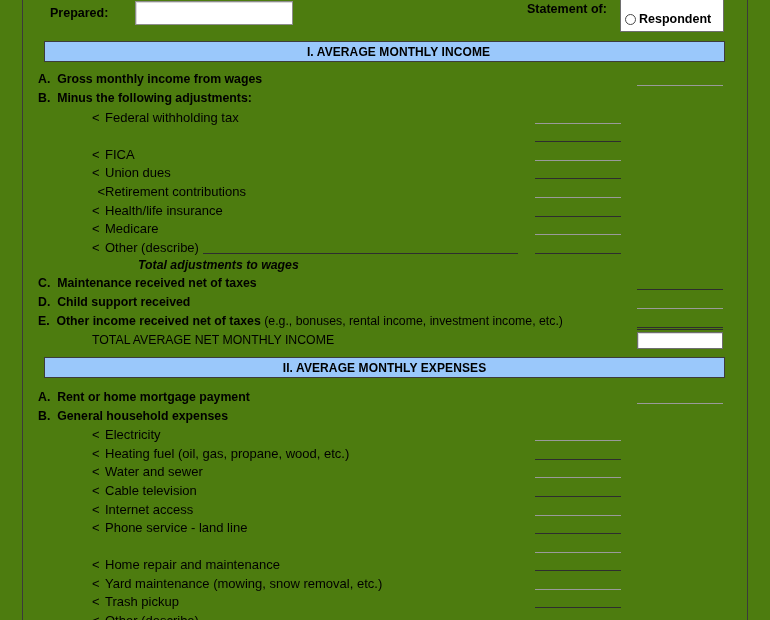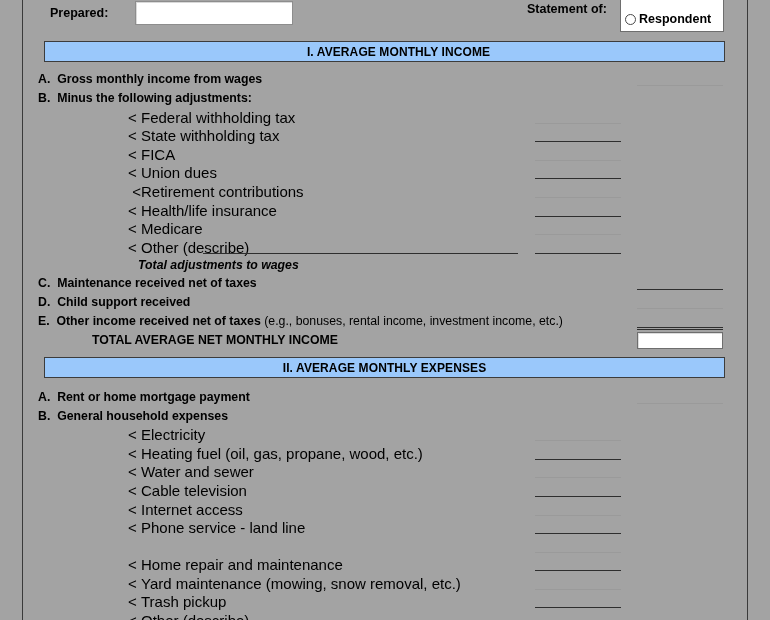--- a/index.html
+++ b/index.html
@@ -9,21 +9,21 @@
   }
   body {
     font-family: "Liberation Sans", sans-serif;
     color: #000000;
   }
   #page {
     position: relative;
     width: 770px;
     height: 620px;
     overflow: hidden;
-    background: #a3a3a3;
+    background: #4d7c0f;
   }
 
   
   .page-rule {
     position: absolute;
     top: 0;
     width: 1px;
     height: 620px;
     background: #3a3a3a;
   }
@@ -120,40 +120,39 @@
     left: 38px;
     font-size: 12.3px;
     font-weight: bold;
   }
   .item-letter .note {
     font-weight: normal;
   }
   
   .sub {
     left: 92px;
-    font-size: 15px;
+    font-size: 13px;
     font-weight: normal;
-    margin-left: 36px;
   }
   .bullet {
     display: inline-block;
     width: 13px;
     font-family: "Liberation Sans", sans-serif;
   }
   
   .total-ital {
     left: 138px;
     font-size: 12.3px;
     font-weight: bold;
     font-style: italic;
   }
   .total-caps {
     left: 92px;
     font-size: 12.3px;
-    font-weight: bold;
+    font-weight: normal;
   }
 
   
   .ans-line {
     position: absolute;
     height: 0;
     border-top: 1px solid #2e2e2e;
   }
   .ans-line.faint { border-top-color: #9a9a9a; }
   .ans-line.inner { left: 535px; width: 86px; }
@@ -206,21 +205,20 @@
         <div class="ans-line outer faint" style="top: 15px;"></div>
       </div>
       <div class="row" style="top: 89px;">
         <div class="row-text item-letter"><span>B.&nbsp;&nbsp;</span><span>Minus the following adjustments:</span></div>
       </div>
       <div class="row" style="top: 108px;">
         <div class="row-text sub"><span class="bullet">&lt;</span><span>Federal withholding tax</span></div>
         <div class="ans-line inner faint" style="top: 15px;"></div>
       </div>
       <div class="row" style="top: 126px;">
-        <div class="row-text sub"><span class="bullet">&lt;</span><span>State withholding tax</span></div>
         <div class="ans-line inner" style="top: 15px;"></div>
       </div>
       <div class="row" style="top: 145px;">
         <div class="row-text sub"><span class="bullet">&lt;</span><span>FICA</span></div>
         <div class="ans-line inner faint" style="top: 15px;"></div>
       </div>
       <div class="row" style="top: 163px;">
         <div class="row-text sub"><span class="bullet">&lt;</span><span>Union dues</span></div>
         <div class="ans-line inner" style="top: 15px;"></div>
       </div>

